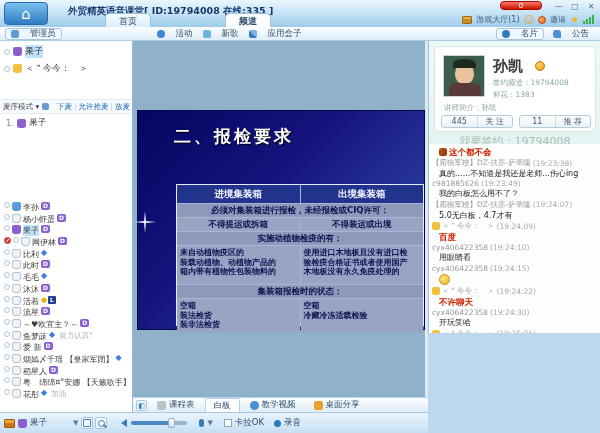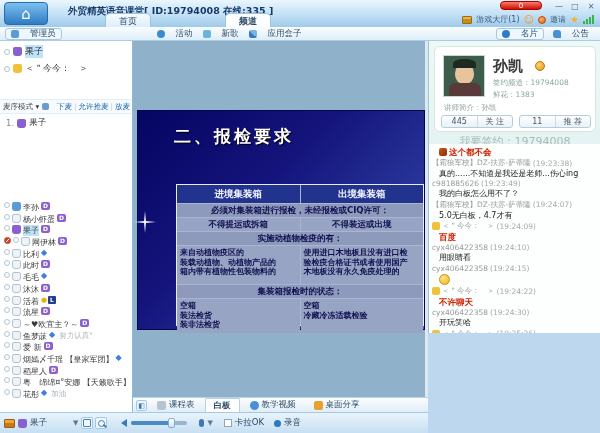--- a/index.html
+++ b/index.html
@@ -80,21 +80,21 @@
   .ppt-table .sp{grid-column:1/3;background:#8d9abc}
   .ppt-table .multi{justify-content:flex-start;text-align:left;align-items:flex-start;padding:2px 3px;white-space:pre-line;font-size:8px}
 
   
   .board-tabs{position:absolute;left:133px;top:397px;width:295px;height:15px;
     background:linear-gradient(180deg,#fbfdff,#e0edf8);border-top:1px solid #b6d2e6;
     display:flex;align-items:center;font-size:8.5px;color:#2c4a66;gap:2px;padding-left:3px}
   .mini-btn{width:11px;height:11px;border:1px solid #a8c8e0;border-radius:2px;background:#eaf4fc;color:#3a7ab8;
     font-size:7px;line-height:10px;text-align:center}
   .b-tab{display:flex;align-items:center;gap:3px;height:14px;padding:0 8px;border-radius:2px 2px 0 0}
-  .b-tab.active{background:#fff;border:1px solid #b6d2e6;border-bottom:none;font-weight:bold}
+  .b-tab.active{background:#fff;border:1px solid #b6d2e6;border-bottom:none;font-weight:normal}
   .tab-ic{width:9px;height:9px;border-radius:2px;display:inline-block}
   .tab-ic.schedule{background:#b8c4cc}
   .tab-ic.video{background:#4a8fd4;border-radius:50%}
   .tab-ic.share{background:#e8a12c}
 
   
   .bottom-bar{position:absolute;left:0;top:412px;width:428px;height:21px;
     background:linear-gradient(180deg,#e9f4fc,#c6dff2);border-top:1px solid #a6c8e2;
     display:flex;align-items:center;font-size:8.5px;color:#2c4a66}
   .box-ic{width:11px;height:9px;background:linear-gradient(180deg,#f0a43a 45%,#c87818 45%);border:1px solid #996010;border-radius:1px;margin:0 3px 0 4px}

